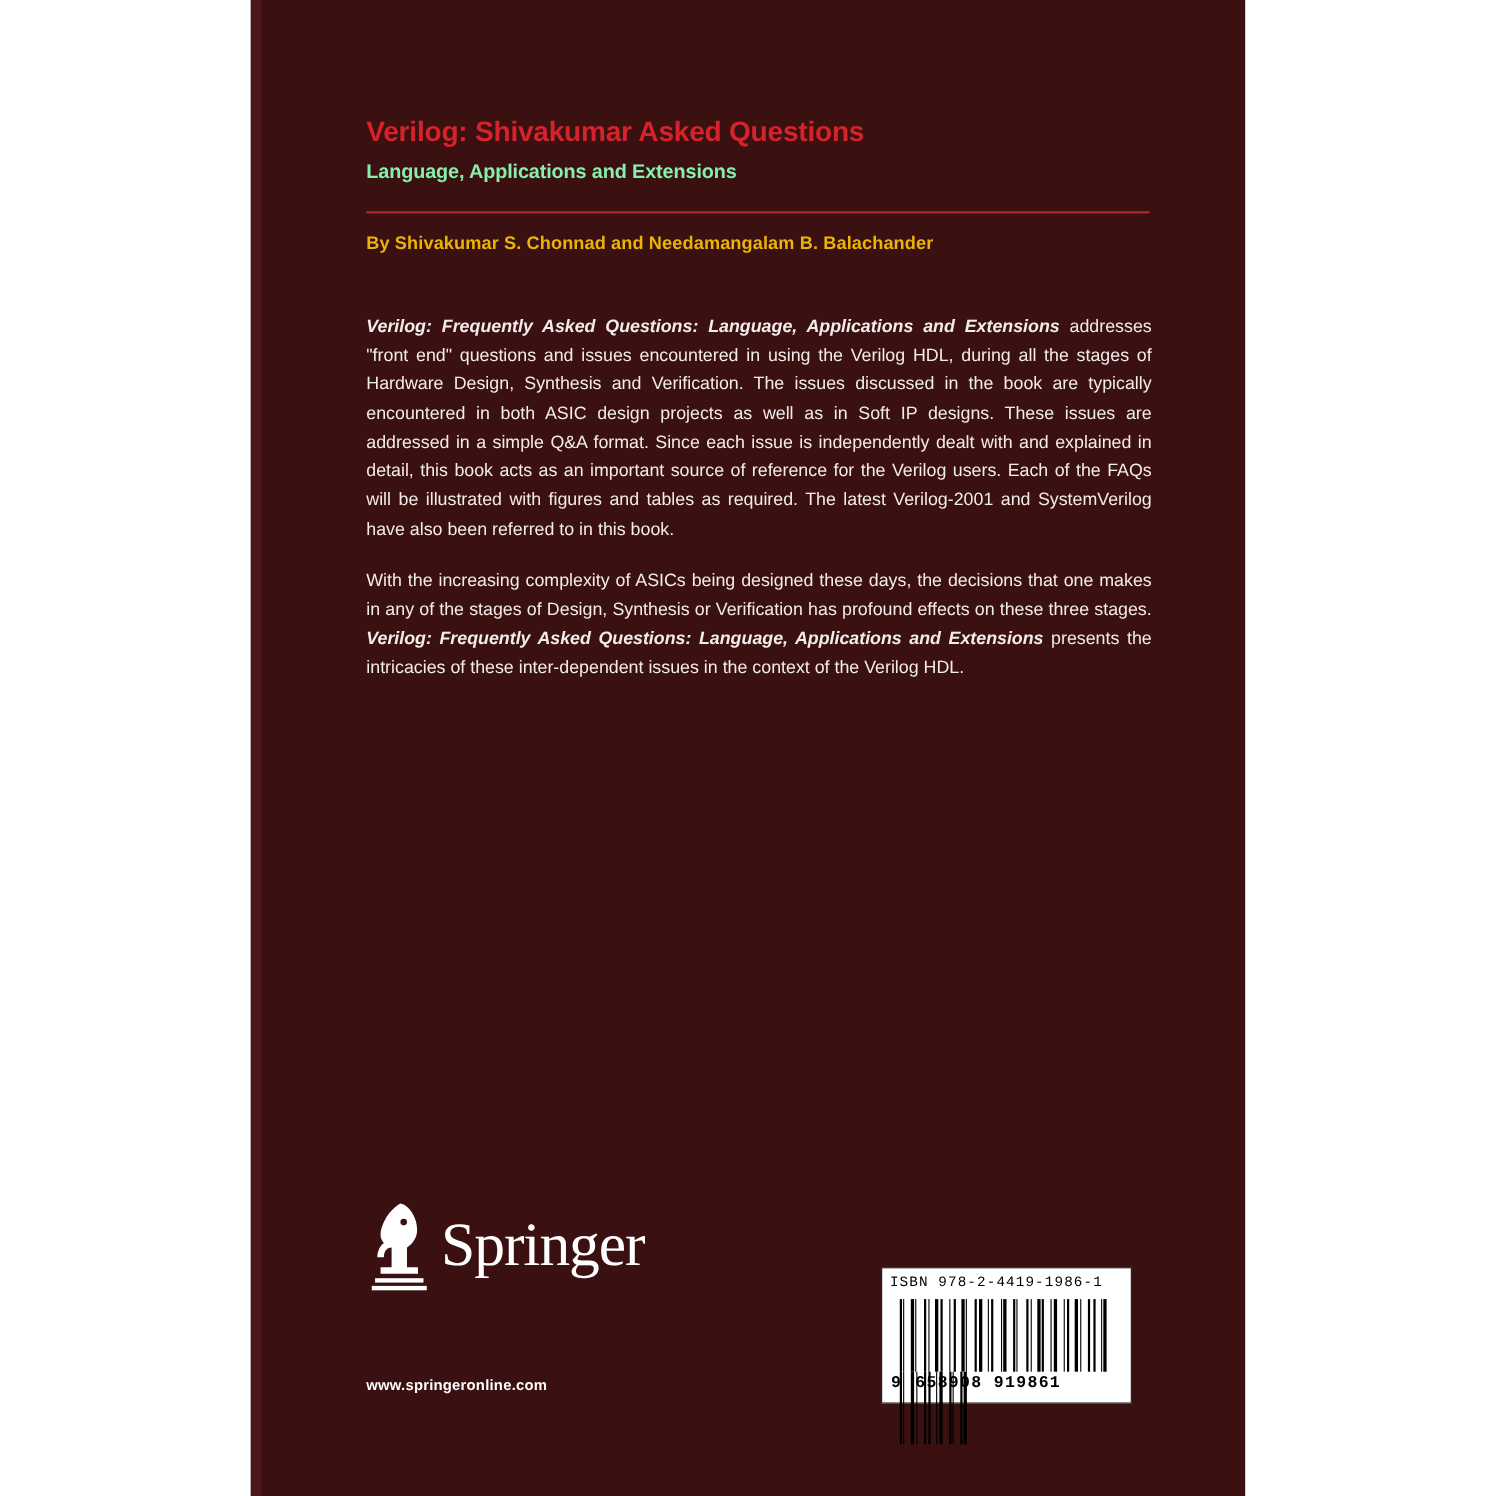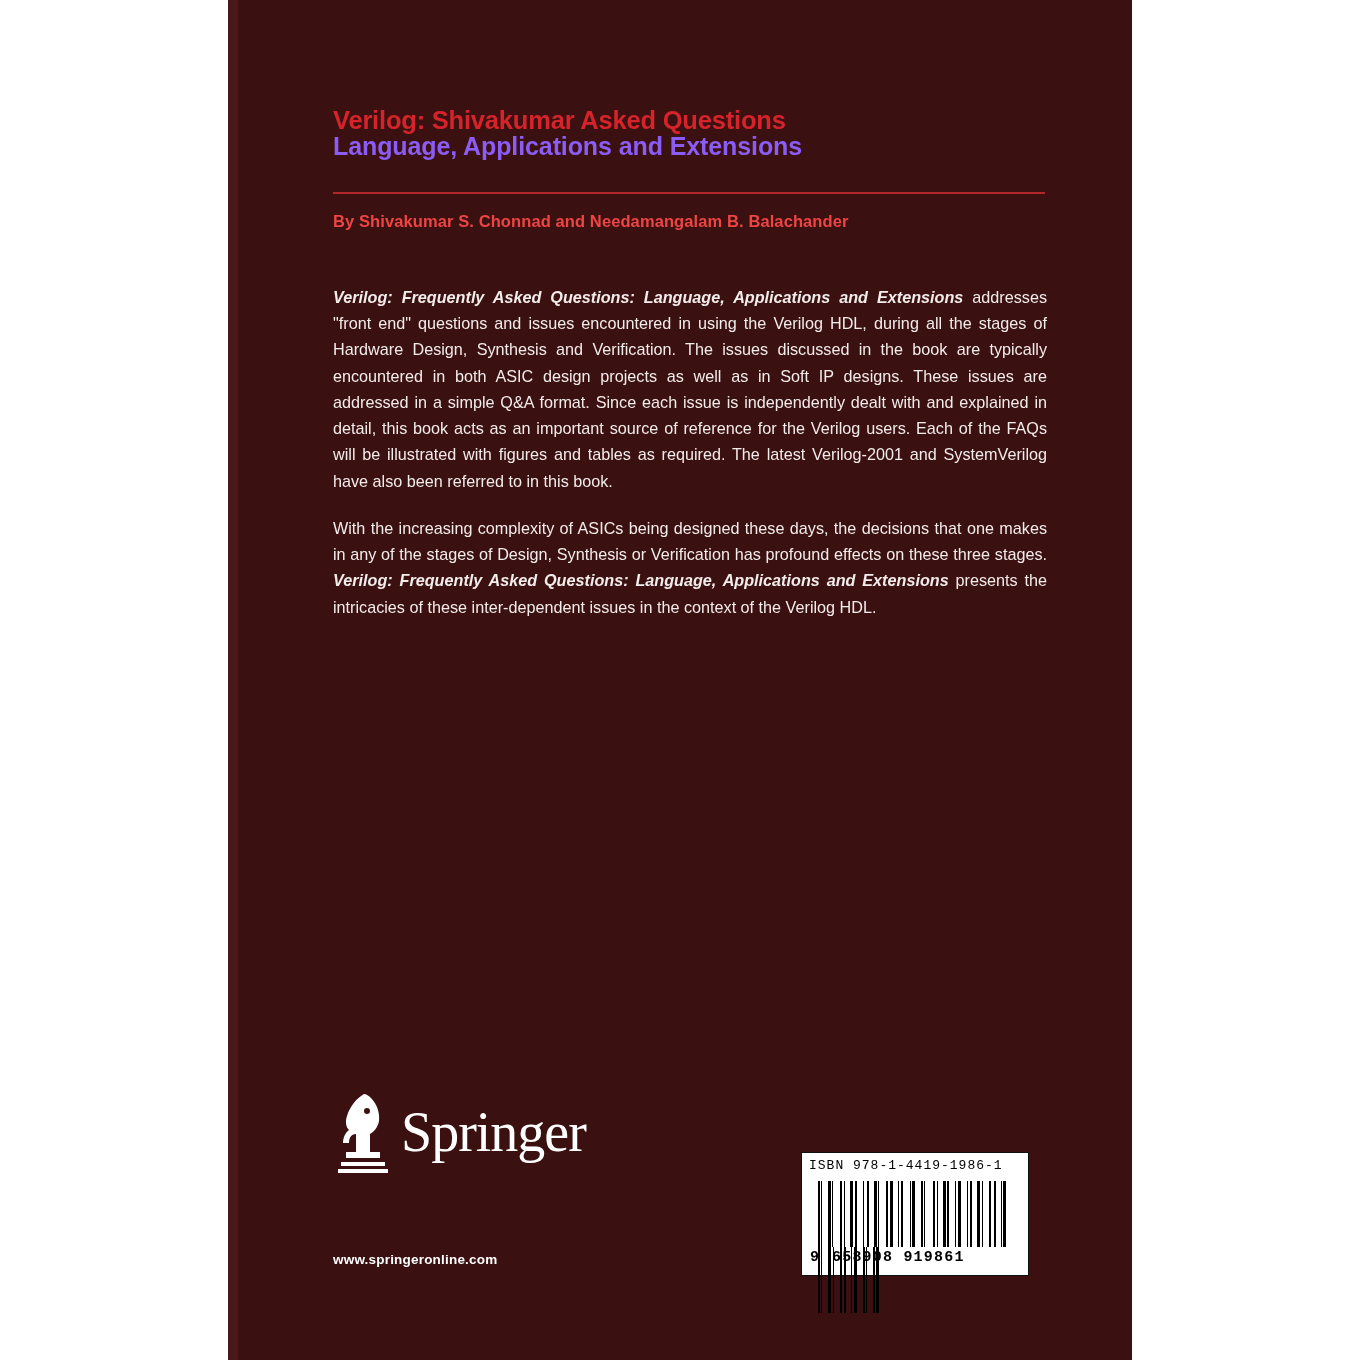--- a/index.html
+++ b/index.html
@@ -48,42 +48,42 @@
     left: 0;
     width: 712px;
     color: #d4232a;
     font-size: 25.5px;
     font-weight: bold;
     letter-spacing: -0.2px;
     line-height: 1.15;
   }
   .subtitle {
     position: absolute;
-    top: 132px;
-    left: 0;
-    width: 712px;
-    color: #8b5cf6;
-    font-size: 25px;
+    top: 146px;
+    left: 0;
+    width: 712px;
+    color: #86efac;
+    font-size: 18px;
     font-weight: bold;
     letter-spacing: -0.1px;
   }
   .rule {
     position: absolute;
     top: 192px;
     left: 0;
     width: 712px;
     height: 1.5px;
     background: #b0282c;
   }
   .authors {
     position: absolute;
     top: 212px;
     left: 0;
     width: 712px;
-    color: #ef4444;
+    color: #eab308;
     font-size: 16.5px;
     font-weight: bold;
     letter-spacing: 0.1px;
   }
   .blurb {
     position: absolute;
     top: 274px;
     left: 0;
     width: 714px;
     color: #f2eceb;
@@ -216,21 +216,21 @@
           <rect fill="#ffffff" x="8" y="72" width="44" height="4"></rect>
           <rect fill="#ffffff" x="5" y="79" width="50" height="4"></rect>
         </svg>
       </span>
       <span class="logo-word">Springer</span>
     </div>
 
     <div class="weburl">www.springeronline.com</div>
 
     <div class="barcode-box">
-      <div class="isbn-text">ISBN 978-1-4419-1986-1</div>
+      <div class="isbn-text">ISBN 978-2-4419-1986-1</div>
       <div class="bars">
         <span style="width:2px"></span><span style="width:1px;background:transparent"></span><span style="width:1px"></span><span style="width:2px;background:transparent"></span>
         <span style="width:3px"></span><span style="width:1px;background:transparent"></span><span style="width:1px"></span><span style="width:2px;background:transparent"></span>
         <span style="width:2px"></span><span style="width:2px;background:transparent"></span><span style="width:1px"></span><span style="width:1px;background:transparent"></span>
         <span style="width:3px"></span><span style="width:2px;background:transparent"></span><span style="width:2px"></span><span style="width:1px;background:transparent"></span>
         <span style="width:1px"></span><span style="width:3px;background:transparent"></span><span style="width:2px"></span><span style="width:1px;background:transparent"></span>
         <span style="width:3px"></span><span style="width:1px;background:transparent"></span><span style="width:1px"></span><span style="width:2px;background:transparent"></span>
         <span style="width:2px"></span><span style="width:2px;background:transparent"></span><span style="width:3px"></span><span style="width:1px;background:transparent"></span>
         <span style="width:1px"></span><span style="width:2px;background:transparent"></span><span style="width:2px"></span><span style="width:2px;background:transparent"></span>
         <span style="width:1px"></span><span style="width:1px;background:transparent"></span><span style="width:3px"></span><span style="width:2px;background:transparent"></span>

